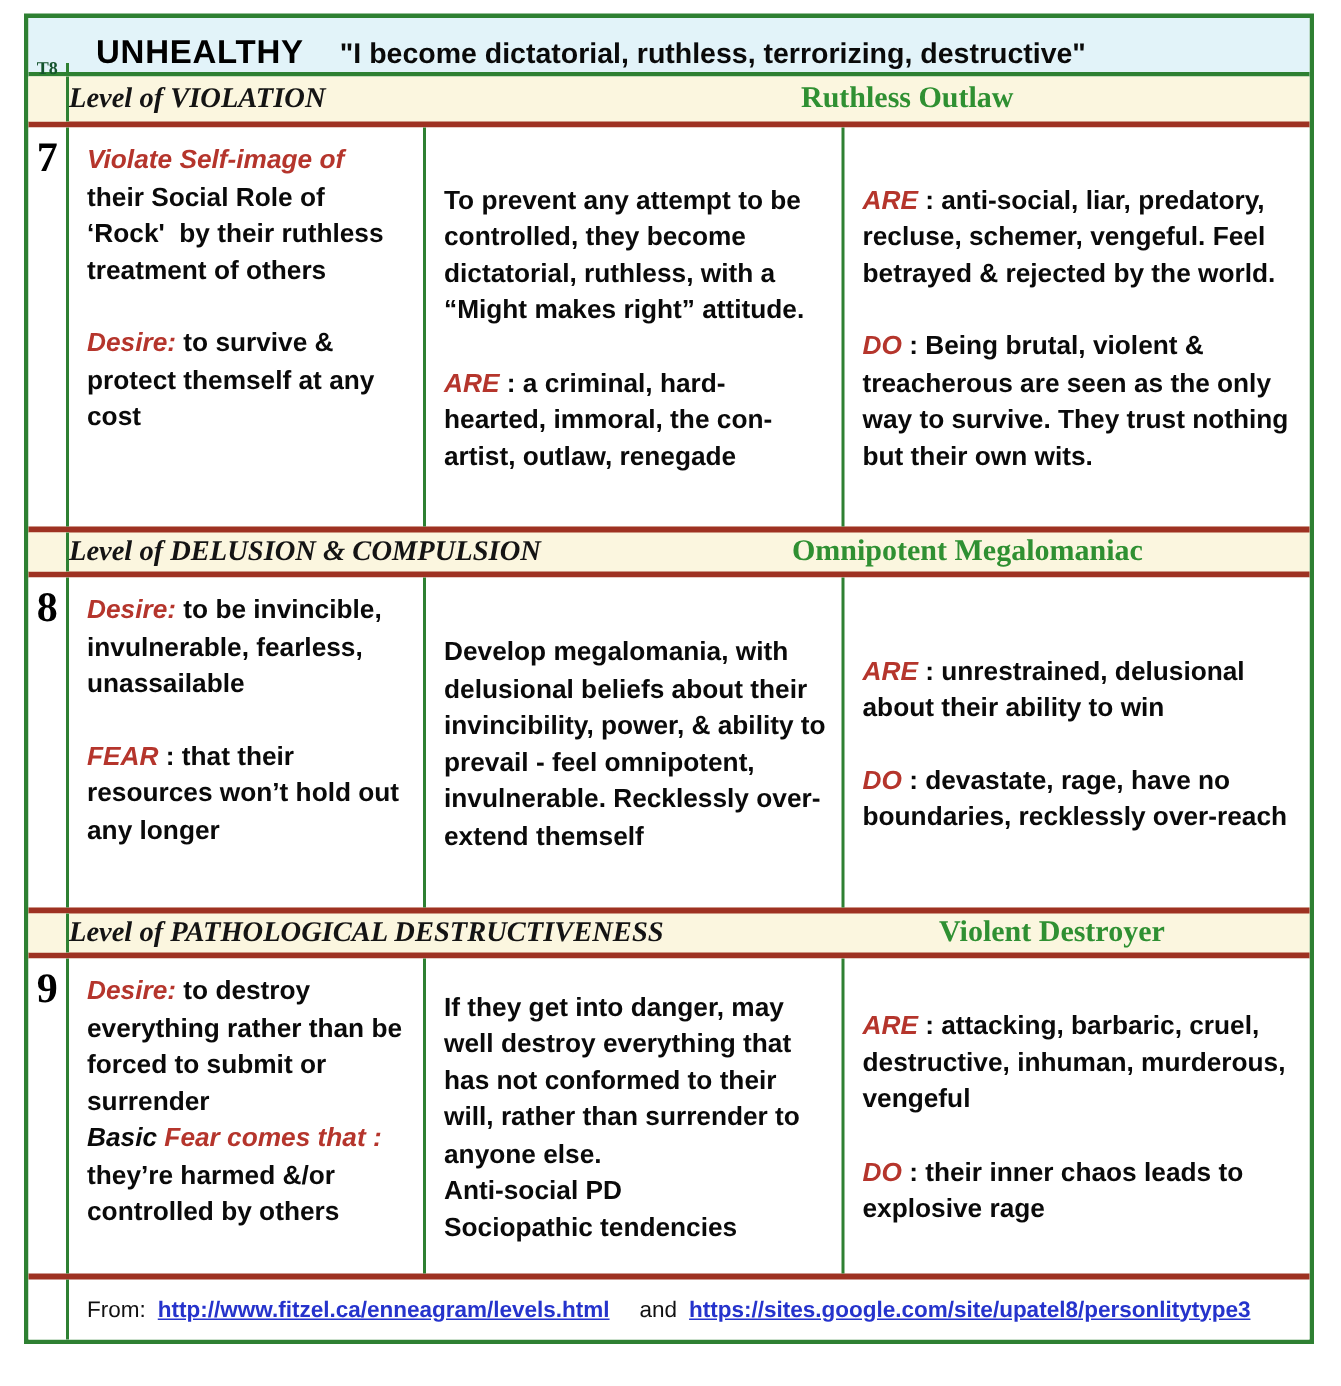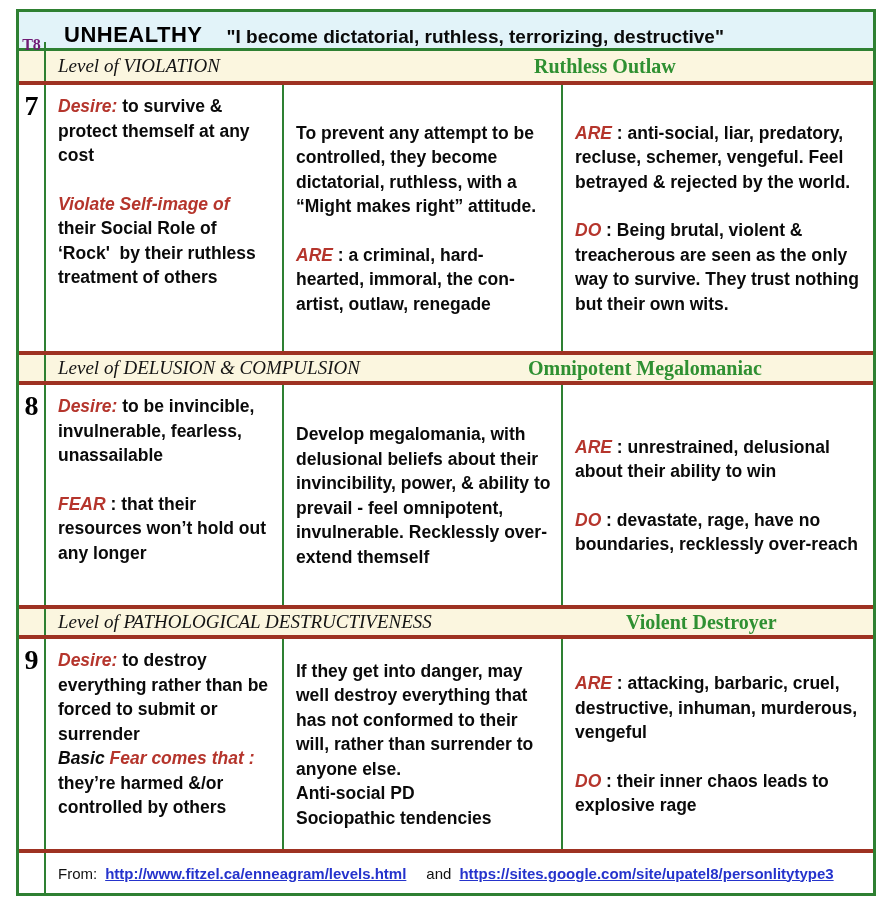--- a/index.html
+++ b/index.html
@@ -14,32 +14,32 @@
     border:3px solid #2e8032;background:#ffffff;
   }
   .row{display:flex;box-sizing:border-box;}
   
   .hdr-row{height:39px;background:#e2f3f9;border-bottom:3px solid #2e8032;}
   .numcol{
     width:27px;flex:0 0 27px;border-right:2px solid #2e8032;
     box-sizing:border-box;text-align:center;
     font-family:"Liberation Serif", serif;font-weight:bold;
   }
-  .hdr-tab{font-size:16px;color:#701a75;display:flex;align-items:center;justify-content:center;margin-top:30px;}
+  .hdr-tab{font-size:12px;color:#14532d;display:flex;align-items:center;justify-content:center;margin-top:30px;}
   .hdr-main{flex:1;display:flex;align-items:flex-end;padding-left:18px;}
   .hdr-title{font-size:22px;font-weight:bold;color:#000;letter-spacing:.5px;}
   .hdr-quote{font-size:19px;font-weight:bold;color:#0a0a0a;margin-left:24px;}
   
   .band{height:34px;background:#fbf6df;border-bottom:4px solid #9e3222;}
   .band-top{border-top:4px solid #9e3222;}
   .band .numcol{background:#fbf6df;}
   .band-main{flex:1;position:relative;display:flex;align-items:center;}
   .band-title{
-    font-family:"Liberation Serif", serif;font-weight:normal;font-style:italic;
-    font-size:19px;color:#141414;margin-left:12px;white-space:nowrap;
+    font-family:"Liberation Serif", serif;font-weight:bold;font-style:italic;
+    font-size:19px;color:#141414;white-space:nowrap;
   }
   .band-label{
     position:absolute;top:50%;transform:translateY(-50%);
     font-family:"Liberation Serif", serif;font-weight:bold;
     font-size:20px;color:#2f9032;white-space:nowrap;
   }
   .band-1 .band-label{left:488px;}
   .band-2 .band-label{left:482px;text-align:center;}
   .band-3 .band-label{left:580px;}
   
@@ -87,22 +87,22 @@
       <div class="numcol"></div>
       <div class="band-main">
         <span class="band-title">Level of VIOLATION</span>
         <span class="band-label">Ruthless Outlaw</span>
       </div>
     </div>
 
     <div class="row body-row r7">
       <div class="numcol rownum">7</div>
       <div class="cell c1">
+          <p><span class="seg-r">Violate Self-image of</span><span class="seg-n"> their Social Role of ‘Rock'  by their ruthless treatment of others</span></p>
           <p><span class="seg-r">Desire:</span><span class="seg-n"> to survive &amp; protect themself at any cost</span></p>
-          <p><span class="seg-r">Violate Self-image of</span><span class="seg-n"> their Social Role of ‘Rock'  by their ruthless treatment of others</span></p>
         </div>
       <div class="cell c2 vc">
           <p><span class="seg-n">To prevent any attempt to be controlled, they become dictatorial, ruthless, with a “Might makes right” attitude.</span></p>
           <p><span class="seg-r">ARE</span><span class="seg-n"> : a criminal, hard-hearted, immoral, the con-artist, outlaw, renegade</span></p>
         </div>
       <div class="cell c3 vc">
           <p><span class="seg-r">ARE</span><span class="seg-n"> : anti-social, liar, predatory, recluse, schemer, vengeful. Feel betrayed &amp; rejected by the world.</span></p>
           <p><span class="seg-r">DO</span><span class="seg-n"> : Being brutal, violent &amp; treacherous are seen as the only way to survive. They trust nothing but their own wits.</span></p>
         </div>
     </div>

